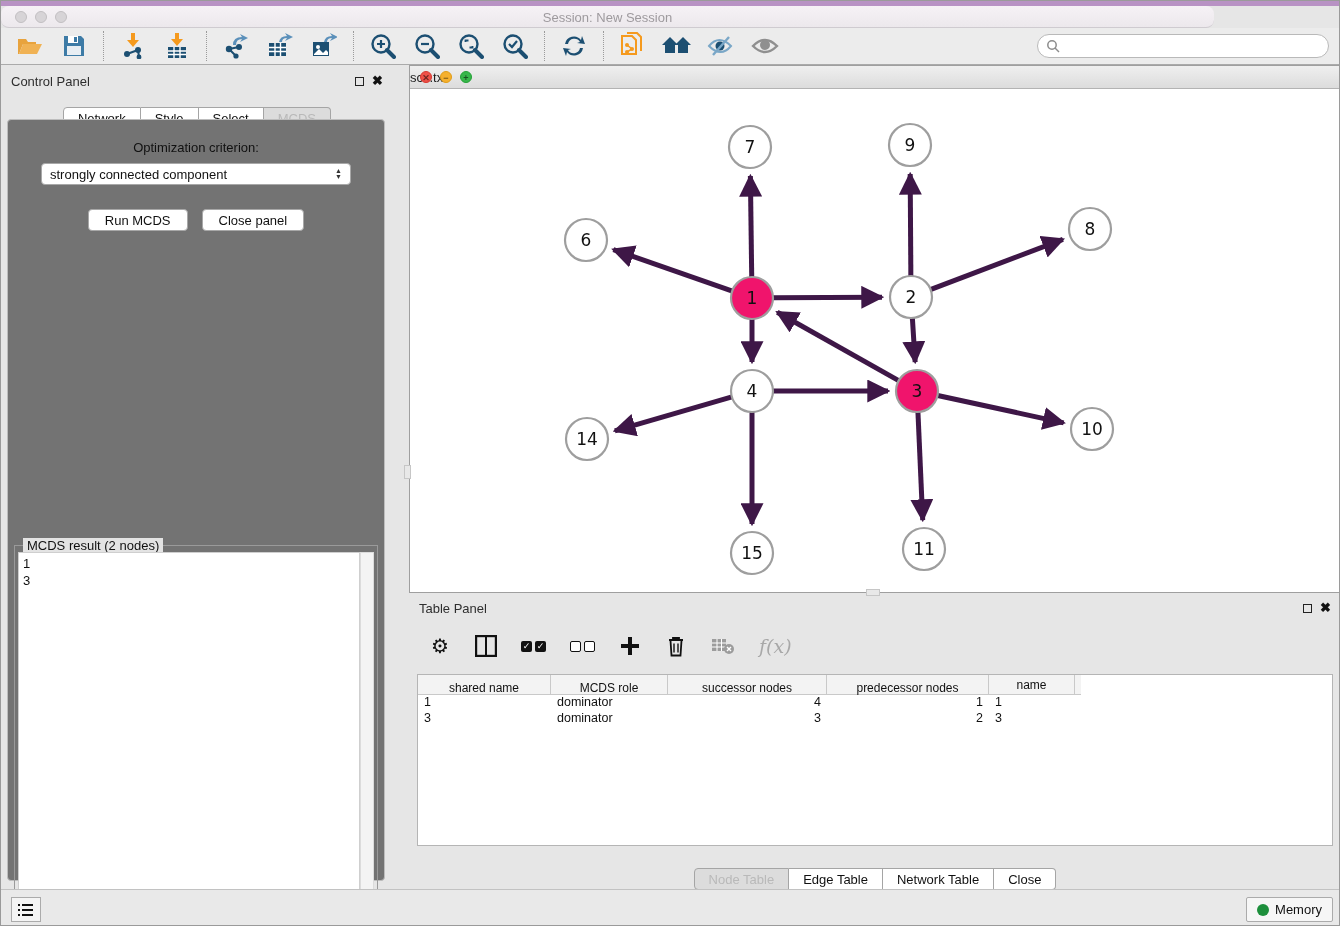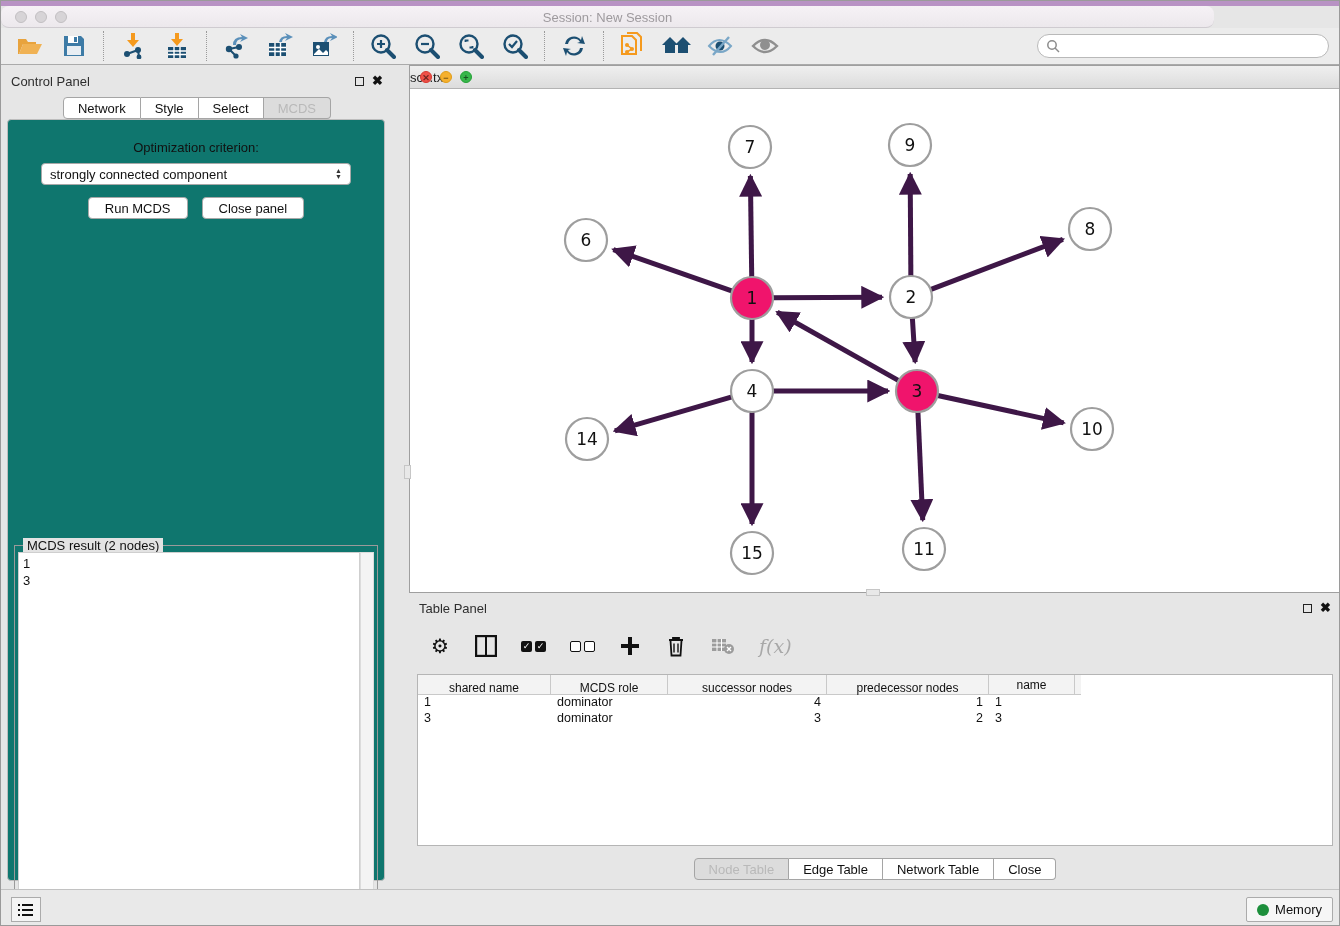--- a/index.html
+++ b/index.html
@@ -27,31 +27,31 @@
   
   .control-panel { position:absolute; left:0; top:68px; width:392px; height:820px; background:#e6e6e6; }
   .panel-header { height:24px; display:flex; align-items:center; padding:0 10px; }
   .panel-title { font-size:13px; color:#2e2e2e; }
   .panel-hdr-icons { margin-left:auto; display:flex; gap:8px; align-items:center; }
   .float-ic { width:9px; height:9px; border:1.5px solid #222; display:inline-block; }
   .close-ic { font-size:13px; font-weight:bold; color:#111; line-height:10px; }
   .cp-tabs { position:absolute; left:0; top:28px; width:100%; display:flex; justify-content:center; }
   .seg { display:flex; }
   .seg .tab { height:22px; padding:0 14px; background:#fff; border:1px solid #a5a5a5; border-left:none;
-    font-size:13px; color:#111; display:flex; align-items:center; }
+    font-size:13px; color:#111; display:flex; align-items:center;margin-top:10px; }
   .seg .tab:first-child { border-left:1px solid #a5a5a5; border-radius:4px 0 0 4px; }
   .seg .tab:last-child { border-radius:0 4px 4px 0; }
   .seg .tab.inactive { background:#dcdcdc; color:#b9b9b9; }
-  .cp-body { position:absolute; left:6px; top:50px; width:378px; height:762px; background:#0f766e;
+  .cp-body { position:absolute; left:6px; top:50px; width:378px; height:762px; background:#737373;
     border:1px solid #bdbdbd; border-radius:4px; }
   .opt-label { text-align:center; font-size:13px; color:#111; margin-top:20px; }
   .opt-select { margin:8px auto 0 auto; width:310px; height:22px; background:#fff; border:1px solid #a8a8a8;
     border-radius:4px; display:flex; align-items:center; padding:0 8px; font-size:13px; color:#111; }
   .opt-stepper { margin-left:auto; font-size:7px; line-height:6px; color:#333; text-align:center; }
-  .cp-buttons { display:flex; justify-content:center; gap:14px; margin-top:12px; }
+  .cp-buttons { display:flex; justify-content:center; gap:14px; margin-top:24px; }
   .cp-btn { height:22px; padding:0 16px; background:#fff; border:1px solid #a8a8a8; border-radius:4px;
     font-size:13px; color:#111; display:flex; align-items:center; }
   .result-fieldset { position:absolute; left:6px; top:425px; width:364px; height:382px;
     border:1px solid #9a9a9a; background:transparent; }
   .result-legend { position:absolute; left:8px; top:-8px; background:#e3e3e3; padding:0 4px; font-size:13px; color:#111; }
   .result-list { position:absolute; left:3px; top:6px; right:17px; bottom:3px; background:#fff;
     border:1px solid #cfcfcf; font-size:13px; color:#111; padding:2px 4px; line-height:17px; }
   .result-scroll { position:absolute; top:6px; right:3px; bottom:3px; width:14px; background:#f4f4f4; border:1px solid #dcdcdc; }
 
   

